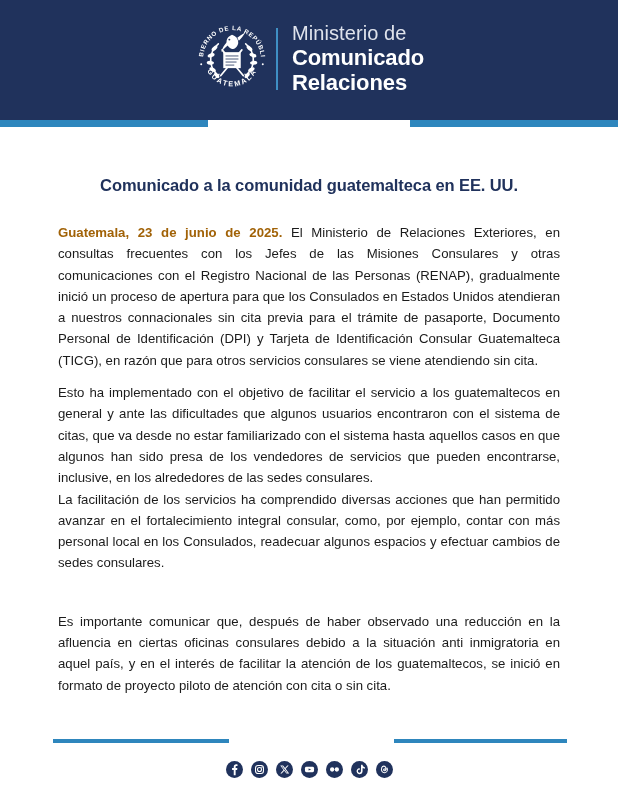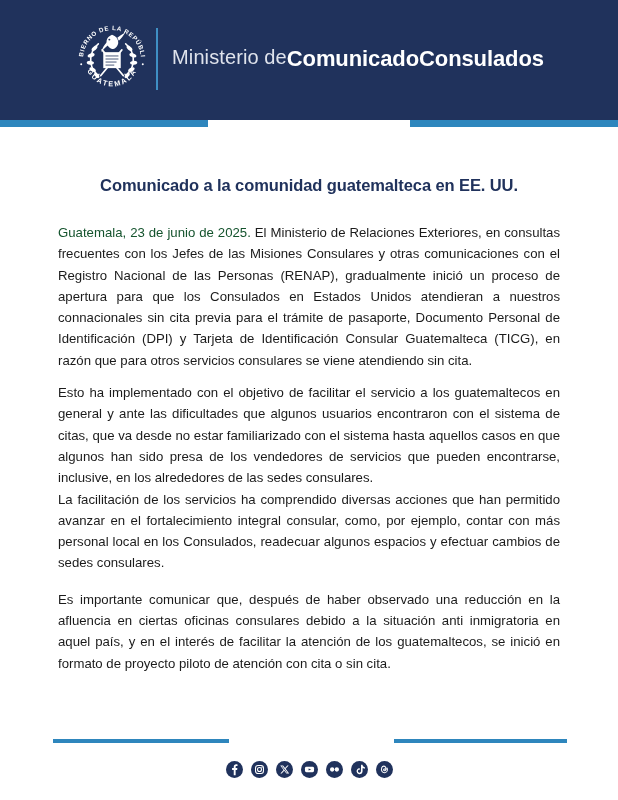--- a/index.html
+++ b/index.html
@@ -42,21 +42,21 @@
 
   .brand-rule {
     width: 2px;
     height: 62px;
     background: #3f8fc4;
     margin: 0 14px 0 6px;
     flex: 0 0 2px;
   }
   .brand-text {
     display: flex;
-    flex-direction: row;
+    flex-direction: column;
     justify-content: center;
     line-height: 1.0;
   }
   .brand-line1 {
     font-size: 20px;
     font-weight: 400;
     color: #dfe3ec;
     letter-spacing: 0.1px;
     margin-bottom: 3px;
   }
@@ -110,24 +110,24 @@
     font-size: 13.2px;
     line-height: 21.3px;
     color: #1b1b1b;
     text-align: justify;
     text-justify: inter-word;
     margin: 0;
     hyphens: none;
   }
   .para-1 { margin-top: 27px; }
   .para-2 { margin-top: 11px; }
-  .para-3 { margin-top: 15px; }
+  .para-3 { margin-top: 37px; }
   .para b, .para strong {
-    font-weight: normal;
-    color: #14532d;
+    font-weight: bold;
+    color: #a16207;
   }
   .para .runon { display: block; }
 
   
   .footer {
     position: absolute;
     left: 0;
     bottom: 0;
     width: 618px;
     height: 65px;
@@ -235,21 +235,21 @@
           <circle cx="46.5" cy="24.5" r="1.3" fill="#20325c"></circle>
         </g>
       </svg>
     </div>
 
     <div class="brand-rule"></div>
 
     <div class="brand-text">
       <div class="brand-line1">Ministerio de</div>
       <div class="brand-line2">Comunicado</div>
-      <div class="brand-line3">Consulados</div>
+      <div class="brand-line3">Relaciones</div>
     </div>
 
   </div>
 </div>
 
 <div class="header-accent">
   <div class="notch"></div>
 </div>
 
 <div class="page-body">

